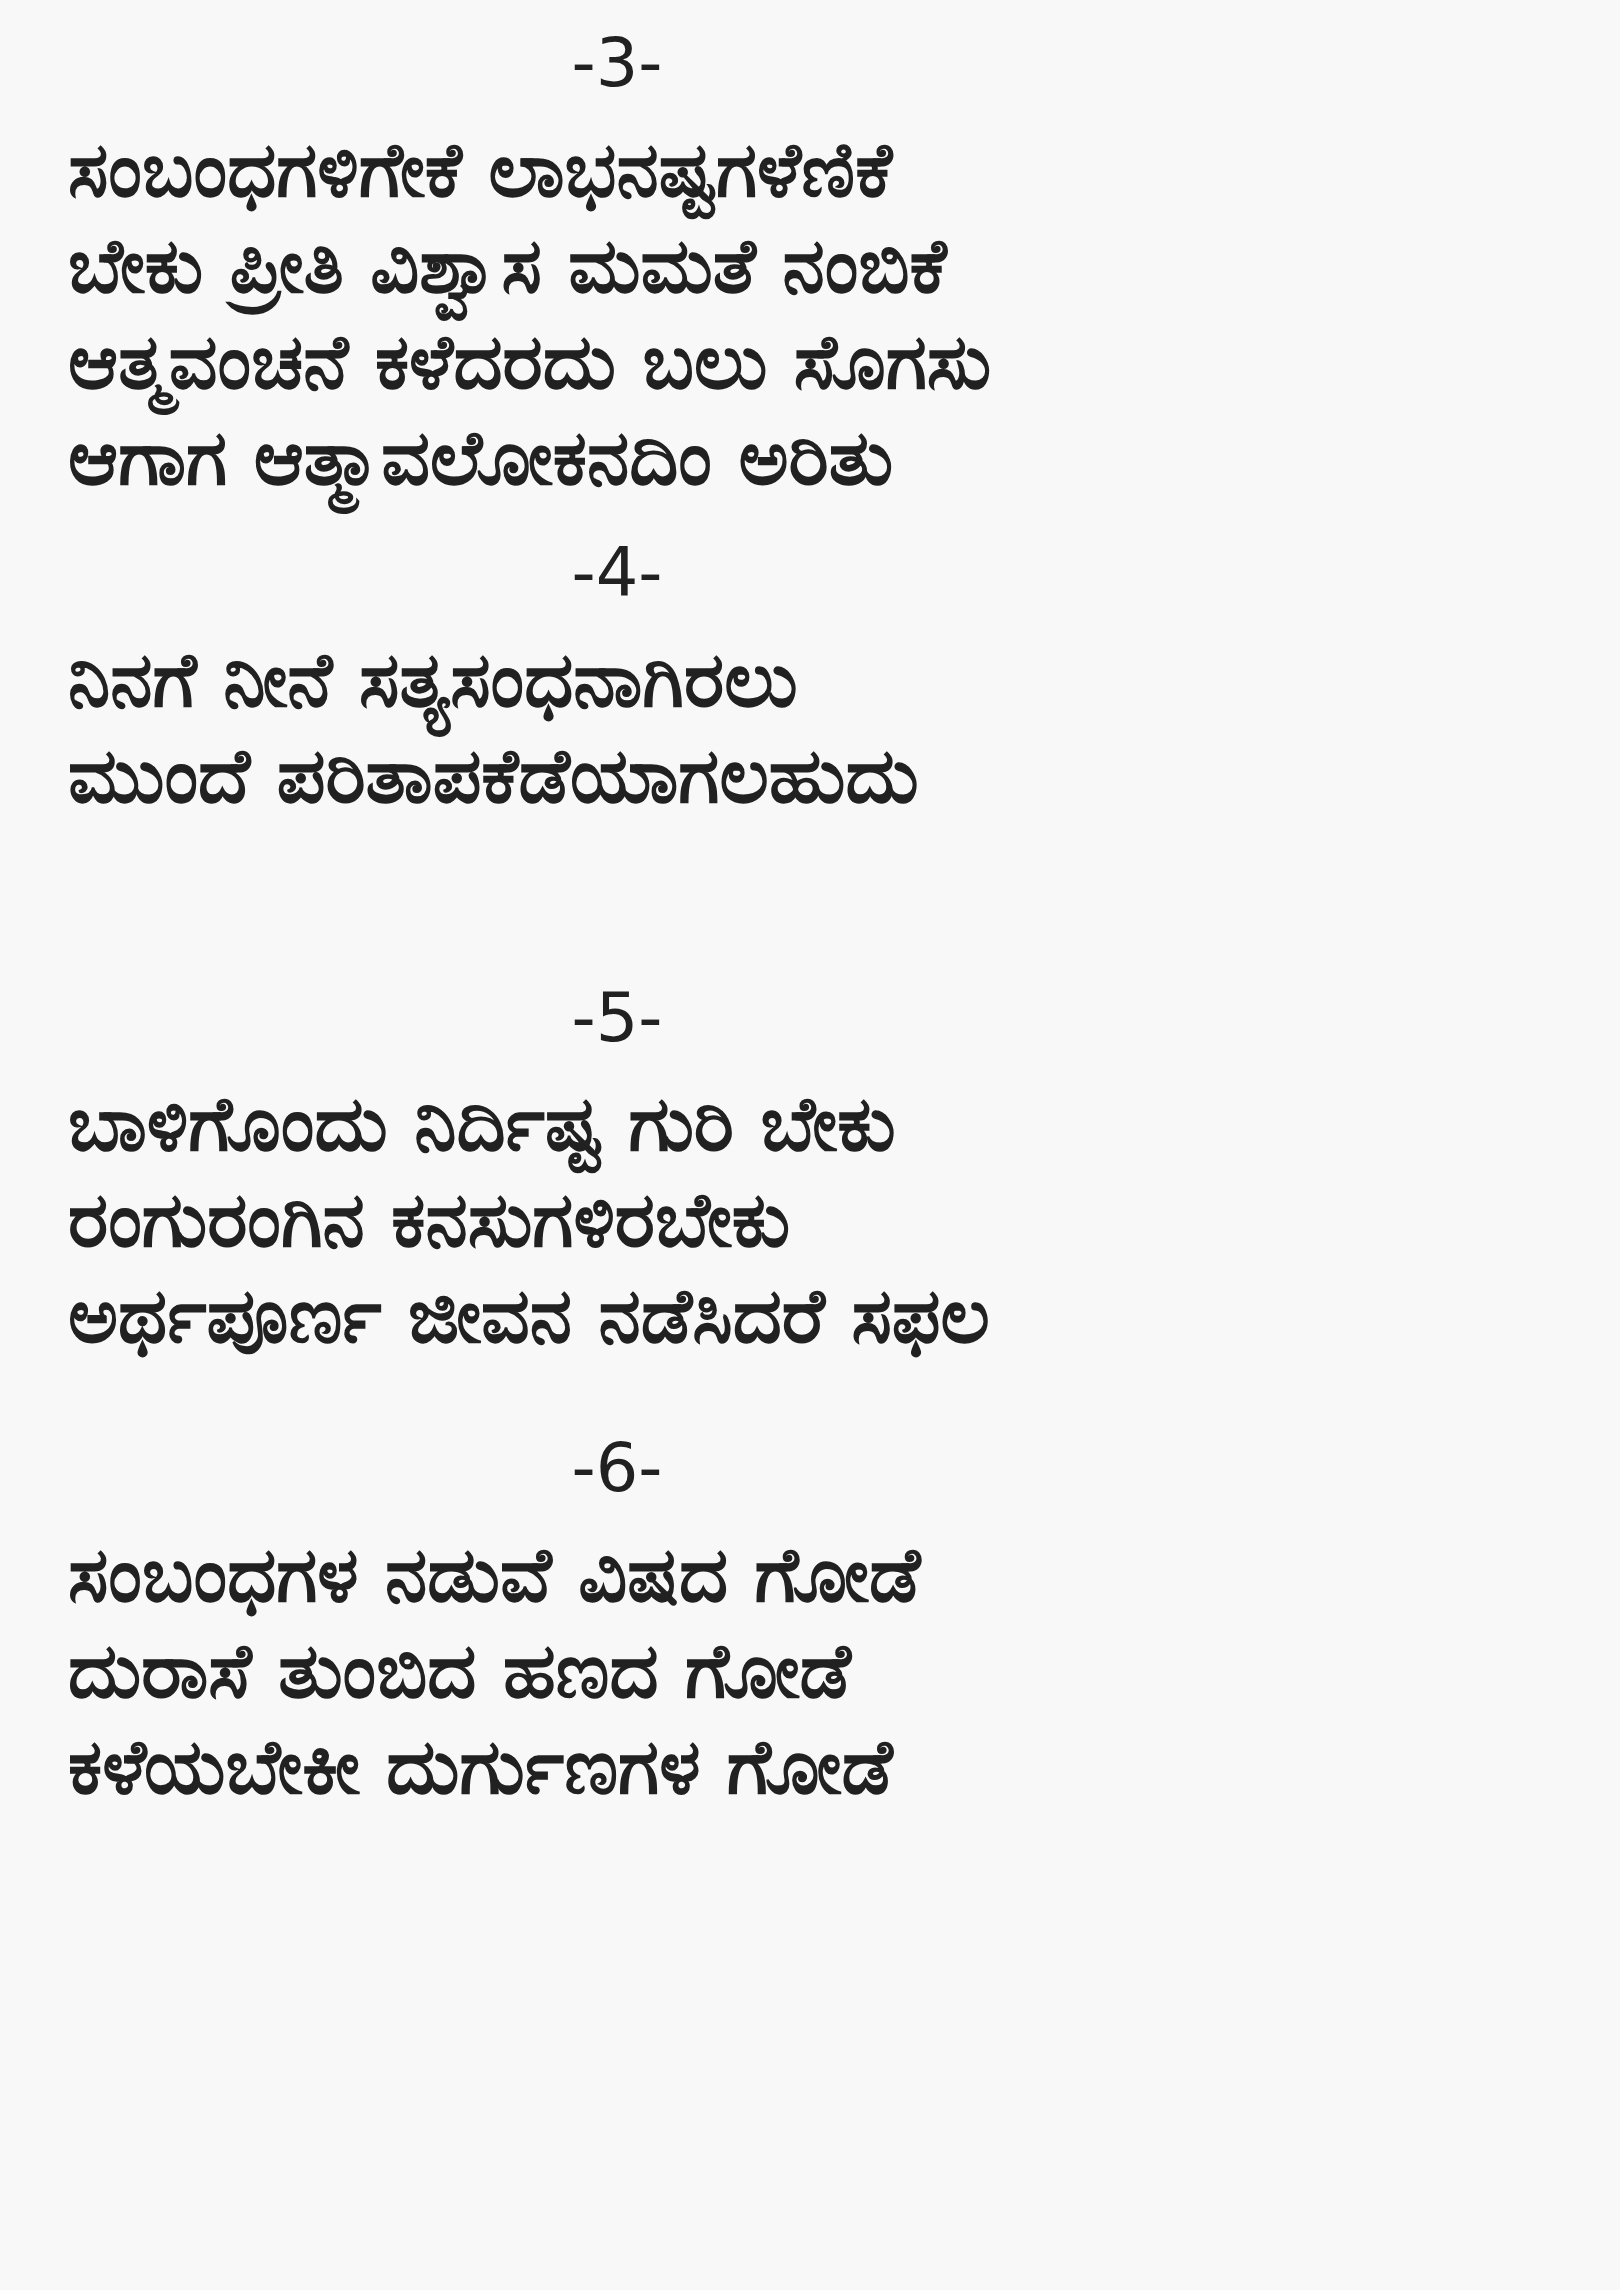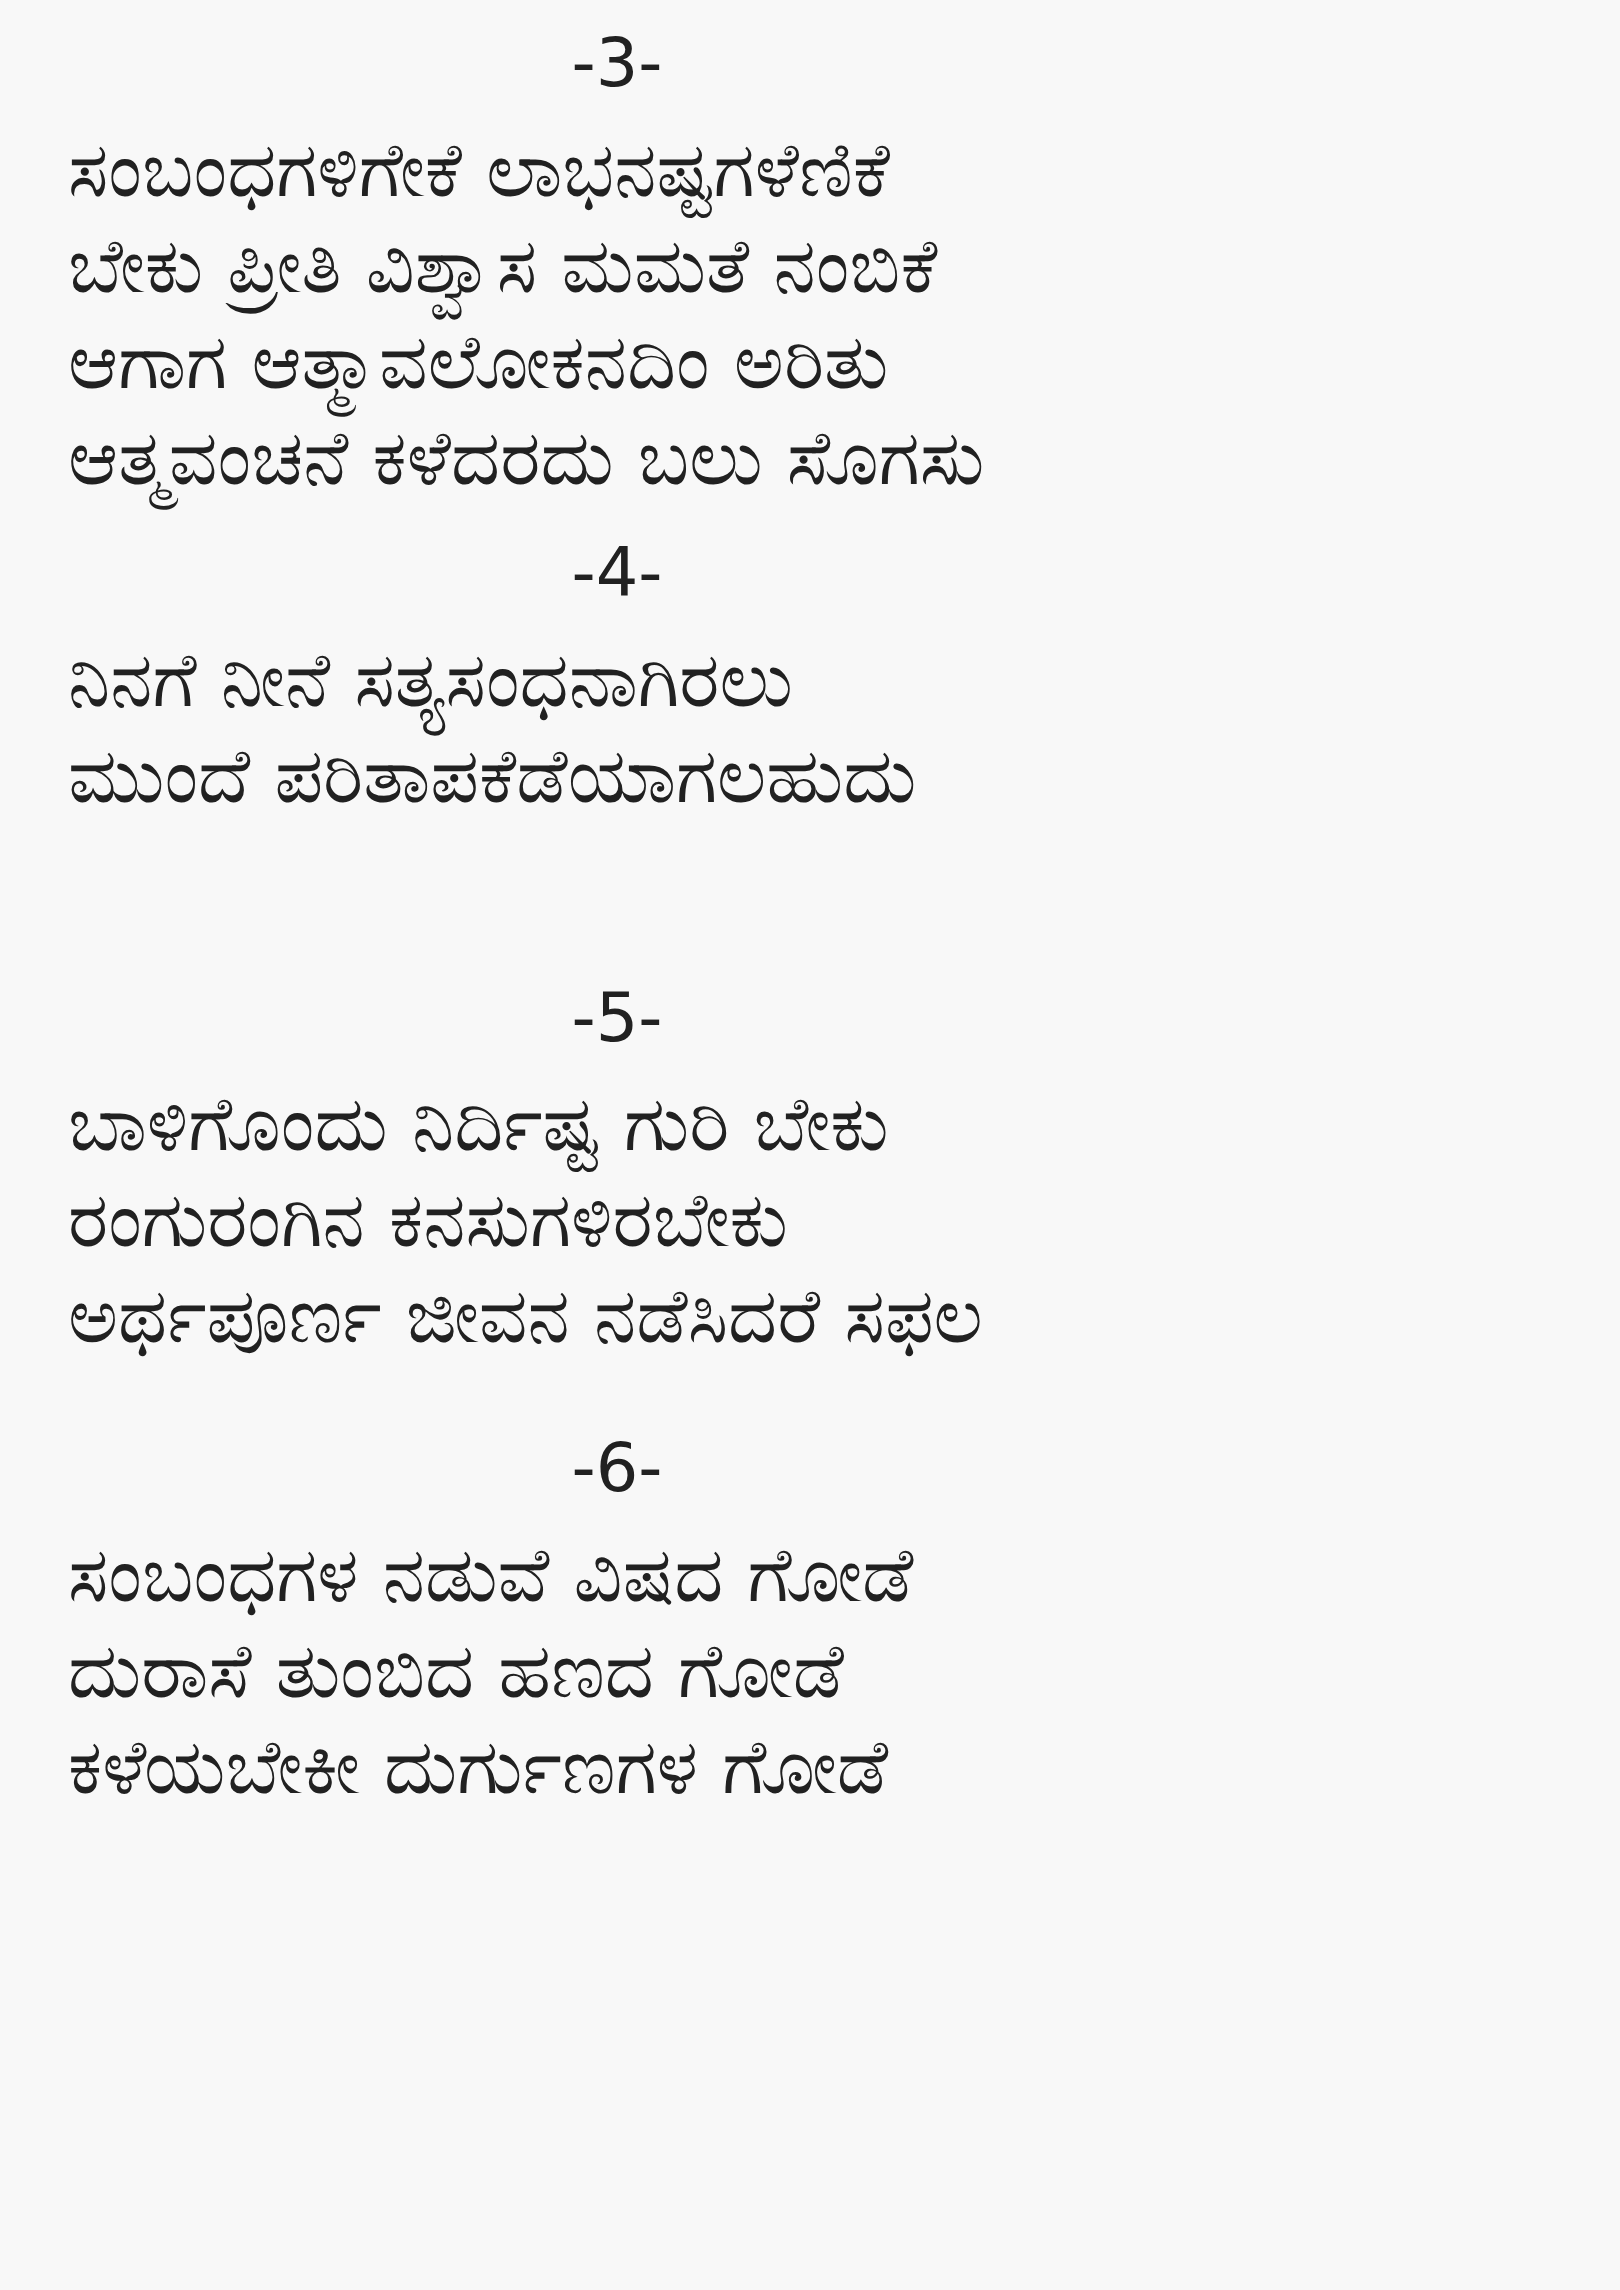--- a/index.html
+++ b/index.html
@@ -37,36 +37,36 @@
   }
   .section.gap-large .section-number {
     margin-top: 158px;
   }
   .section.gap-medium .section-number {
     margin-top: 68px;
   }
   .verse-line {
     font-size: 76px;
     line-height: 96px;
-    font-weight: 400;
+    font-weight: 700;
     white-space: nowrap;
     letter-spacing: 0px;
   }
 </style>
 </head>
 <body style="background: rgb(248, 248, 248);">
 
 <div class="page" style="color: rgb(33, 33, 33);">
   <div class="content">
   <div class="section">
     <div class="section-number">-3-</div>
   <div class="verse-line">ಸಂಬಂಧಗಳಿಗೇಕೆ ಲಾಭನಷ್ಟಗಳೆಣಿಕೆ</div>
         <div class="verse-line">ಬೇಕು ಪ್ರೀತಿ ವಿಶ್ವಾಸ ಮಮತೆ ನಂಬಿಕೆ</div>
+        <div class="verse-line">ಆತ್ಮವಂಚನೆ ಕಳೆದರದು ಬಲು ಸೊಗಸು</div>
         <div class="verse-line">ಆಗಾಗ ಆತ್ಮಾವಲೋಕನದಿಂ ಅರಿತು</div>
-        <div class="verse-line">ಆತ್ಮವಂಚನೆ ಕಳೆದರದು ಬಲು ಸೊಗಸು</div>
       </div>
 
   <div class="section">
     <div class="section-number">-4-</div>
   <div class="verse-line">ನಿನಗೆ ನೀನೆ ಸತ್ಯಸಂಧನಾಗಿರಲು</div>
         <div class="verse-line">ಮುಂದೆ ಪರಿತಾಪಕೆಡೆಯಾಗಲಹುದು</div>
       </div>
 
   <div class="section gap-large">
     <div class="section-number">-5-</div>

